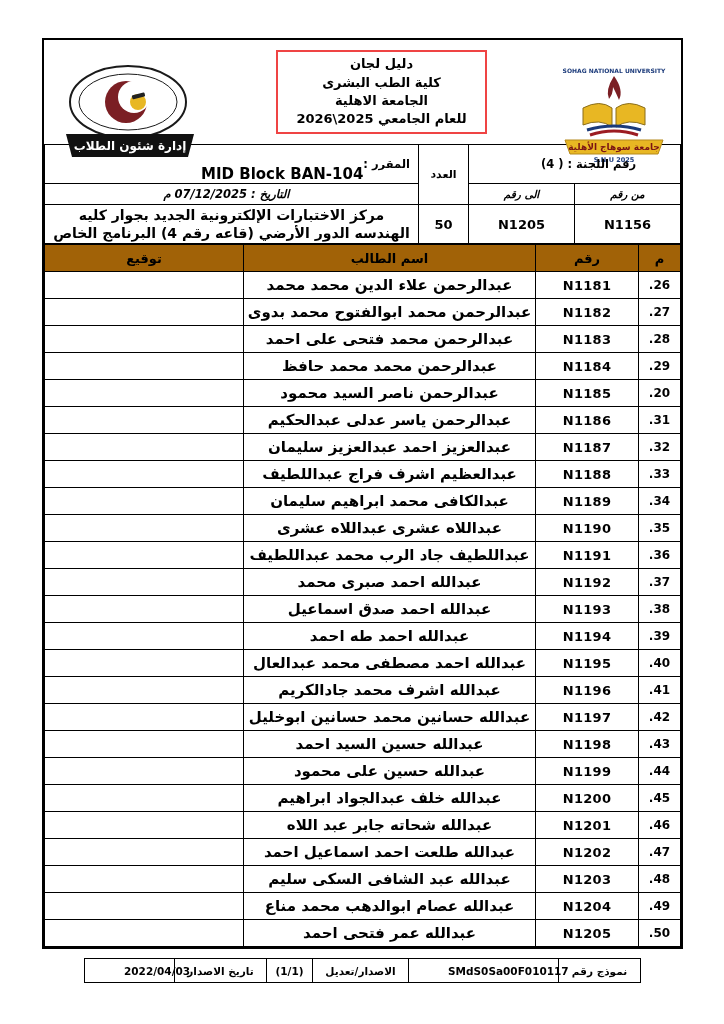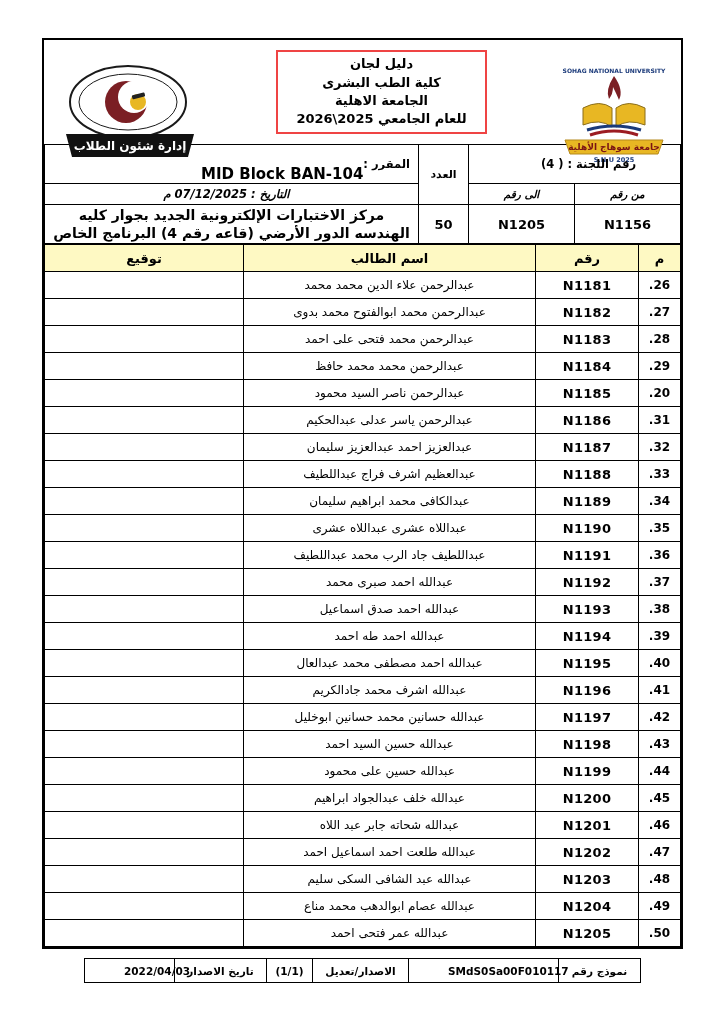--- a/index.html
+++ b/index.html
@@ -33,25 +33,25 @@
   .count-val { font-size: 13px; }
   .course-cell { font-size: 11.5px; }
   .course-flex { display: flex; direction: rtl; align-items: center; padding: 0 8px; }
   .course-value { flex: 1; text-align: right; font-size: 15px; direction: ltr; margin-top: 20px; }
   .range-label { font-size: 10.5px; }
   .range-val { font-size: 13px; direction: ltr; }
   .date-cell { direction: rtl; text-align: right; padding-right: 10px; font-size: 11.5px; }
   .location-cell { direction: rtl; text-align: right; padding: 1px 6px; font-size: 14px; line-height: 1.3; font-weight: bold; }
 
   
-  .students th { height: 27px; font-size: 13px; font-weight: bold; text-align: center; background: #fef9c3; }
+  .students th { height: 27px; font-size: 13px; font-weight: bold; text-align: center; background: #a16207; }
   .students td { height: 27px; text-align: center; }
   .students .col-index { font-size: 12px; font-weight: bold; direction: rtl; }
   .students .col-id { font-size: 13px; font-weight: bold; direction: ltr; letter-spacing: 0.3px; }
-  .students .col-name { font-size: 12px; font-weight: normal; direction: rtl; white-space: nowrap; }
+  .students .col-name { font-size: 15px; font-weight: bold; direction: rtl; white-space: nowrap; }
   .students .col-signature { background: #fff; }
 
   
   .footer-table { width: 556px; margin: 9px auto 0 auto; }
   .footer-table td { height: 24px; text-align: center; font-weight: bold; font-size: 10.5px; }
   .footer-latin { direction: ltr; font-size: 11px; padding-left: 39px; }
 
   svg text { font-family: "DejaVu Sans", sans-serif; }
 </style>
 </head>

